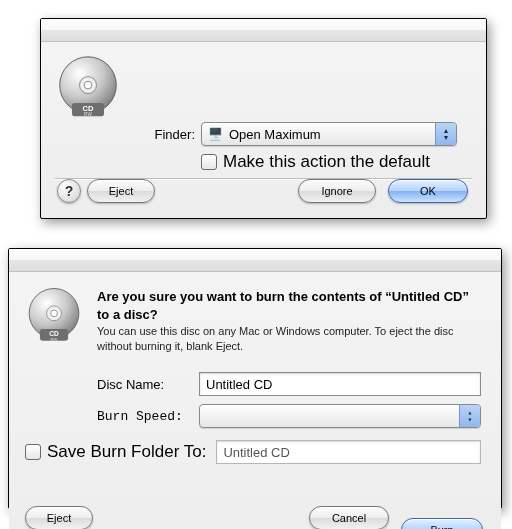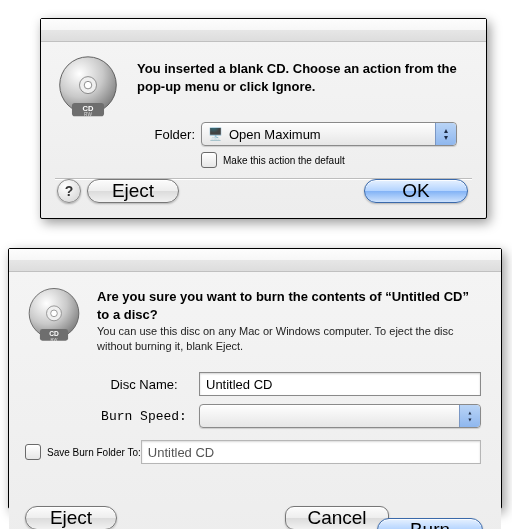--- a/index.html
+++ b/index.html
@@ -87,21 +87,21 @@
     display: flex; align-items: center;
   }
   .chk {
     width: 14px; height: 14px;
     border: 1px solid #6a6a6a;
     border-radius: 3px;
     background: linear-gradient(#fff, #e6e6e6);
     margin-right: 6px;
     box-shadow: inset 0 1px 0 #fff;
   }
-  .chk-label { font-size: 10px; text-align: center; }
+  .chk-label { font-size: 17px; text-align: center; }
 
   .help-btn {
     position: absolute;
     left: 16px; bottom: 14px;
     width: 22px; height: 22px;
     border-radius: 50%;
     background: radial-gradient(circle at 35% 30%, #ffffff, #d1d1d1);
     border: 1px solid #8a8a8a;
     box-shadow: 0 1px 2px rgba(0,0,0,0.3);
     display:flex; align-items:center; justify-content:center;
@@ -118,22 +118,22 @@
 
   .aqua-btn {
     position: absolute;
     height: 22px;
     border-radius: 12px;
     background: linear-gradient(#fcfcfc 0%, #eeeeee 48%, #dcdcdc 52%, #f1f1f1 100%);
     border: 1px solid #777;
     box-shadow: 0 1px 2px rgba(0,0,0,0.25), inset 0 1px 0 rgba(255,255,255,0.8);
     text-align: center;
     line-height: 22px;
-    font-size: 19px;
-    padding: 0 12px;
+    font-size: 11px;
+    padding: 0 0;
   }
   .aqua-btn.default {
     background: linear-gradient(#e6f1ff 0%, #b4d4ff 48%, #84b4f6 52%, #cde2fd 100%);
     border: 1px solid #3a69aa;
     color: #000;
   }
   #win1 .btn-eject  { left: 46px;  bottom: 14px; width: 66px; }
   #win1 .btn-ignore { right: 110px; bottom: 14px; width: 76px; }
   #win1 .btn-ok     { right: 18px;  bottom: 14px; width: 78px; }
 
@@ -166,53 +166,53 @@
   }
 
   .field-row {
     position: absolute;
     left: 88px; right: 20px;
     display: flex; align-items: center;
   }
   #row-name  { top: 100px; }
   #row-speed { top: 132px; font-family: Liberation Mono, monospace; }
 
-  .field-label { width: 94px; text-align: center; padding-right: 8px; }
+  .field-label { width: 94px; text-align: left; padding-right: 8px; }
 
   .text-field {
     flex: 1;
     height: 22px;
     background: #fff;
     border: 1px solid #8a8a8a;
     box-shadow: inset 0 1px 2px rgba(0,0,0,0.18);
     padding: 0 6px;
     display:flex; align-items:center;
     font-size: 13px;
     border-radius: 0;
   }
 
   #win2 .save-row {
     position: absolute;
     left: 16px; right: 20px; top: 168px;
     display:flex; align-items:center;
   }
-  #win2 .save-row .chk-label { white-space: nowrap; }
+  #win2 .save-row .chk-label { margin-right: 10px; white-space: nowrap; }
   #win2 .save-field {
     flex: 1;
     height: 22px;
     background: #fff;
     border: 1px solid #b6b6b6;
     box-shadow: inset 0 1px 2px rgba(0,0,0,0.15);
     padding: 0 6px;
     display:flex; align-items:center;
     color:#555;
   }
 
   #win2 .btn-eject  { left: 16px;  bottom: 16px; width: 66px; }
-  #win2 .btn-cancel { right: 112px; bottom: 16px; width: 78px; border-radius: 9px; }
+  #win2 .btn-cancel { right: 112px; bottom: 16px; width: 78px; }
   #win2 .btn-burn   { right: 18px;  bottom: 4px; width: 80px; }
 
 </style>
 </head>
 <body>
 
 <div class="canvas">
 
   <div id="win1" class="window">
     <div class="titlebar"></div>
@@ -229,24 +229,23 @@
           </defs>
           <circle cx="35" cy="33" r="30" fill="url(#cdg1)" stroke="#5a5a5a" stroke-width="1"></circle>
           <circle cx="35" cy="33" r="9" fill="#efefef" stroke="#888"></circle>
           <circle cx="35" cy="33" r="4" fill="#fff" stroke="#888"></circle>
           <rect x="18" y="52" width="34" height="14" rx="3" fill="#6e6e6e"></rect>
           <text x="35" y="60" text-anchor="middle" font-family="Arial" font-size="8" font-weight="bold" fill="#fff">CD</text>
           <text x="35" y="66" text-anchor="middle" font-family="Arial" font-size="5" fill="#ddd">RW</text>
         </svg>
       </div>
 
-      <div class="message">You inserted a blank CD. Choose an action from the pop-up menu or click Ignore.</div>
 
       <div class="action-row">
-        <div class="action-label">Folder:</div>
+        <div class="action-label">Finder:</div>
         <div class="aqua-popup">
           <span class="pp-icon">🖥️</span>
           <span class="pp-text">Open Maximum</span>
           <span class="pp-arrows">
               <span>▴</span>
               <span>▾</span>
             </span>
         </div>
       </div>
 
@@ -256,20 +255,23 @@
       </div>
 
       <div class="hr"></div>
 
       <div class="help-btn">
         <span>?</span>
       </div>
 
       <div class="aqua-btn btn-eject">
         <span>Eject</span>
+      </div>
+      <div class="aqua-btn btn-ignore">
+        <span>Ignore</span>
       </div>
       <div class="aqua-btn default btn-ok">
         <span>OK</span>
       </div>
 
     </div>
   </div>
 
   <div id="win2" class="window">
     <div class="titlebar"></div>

